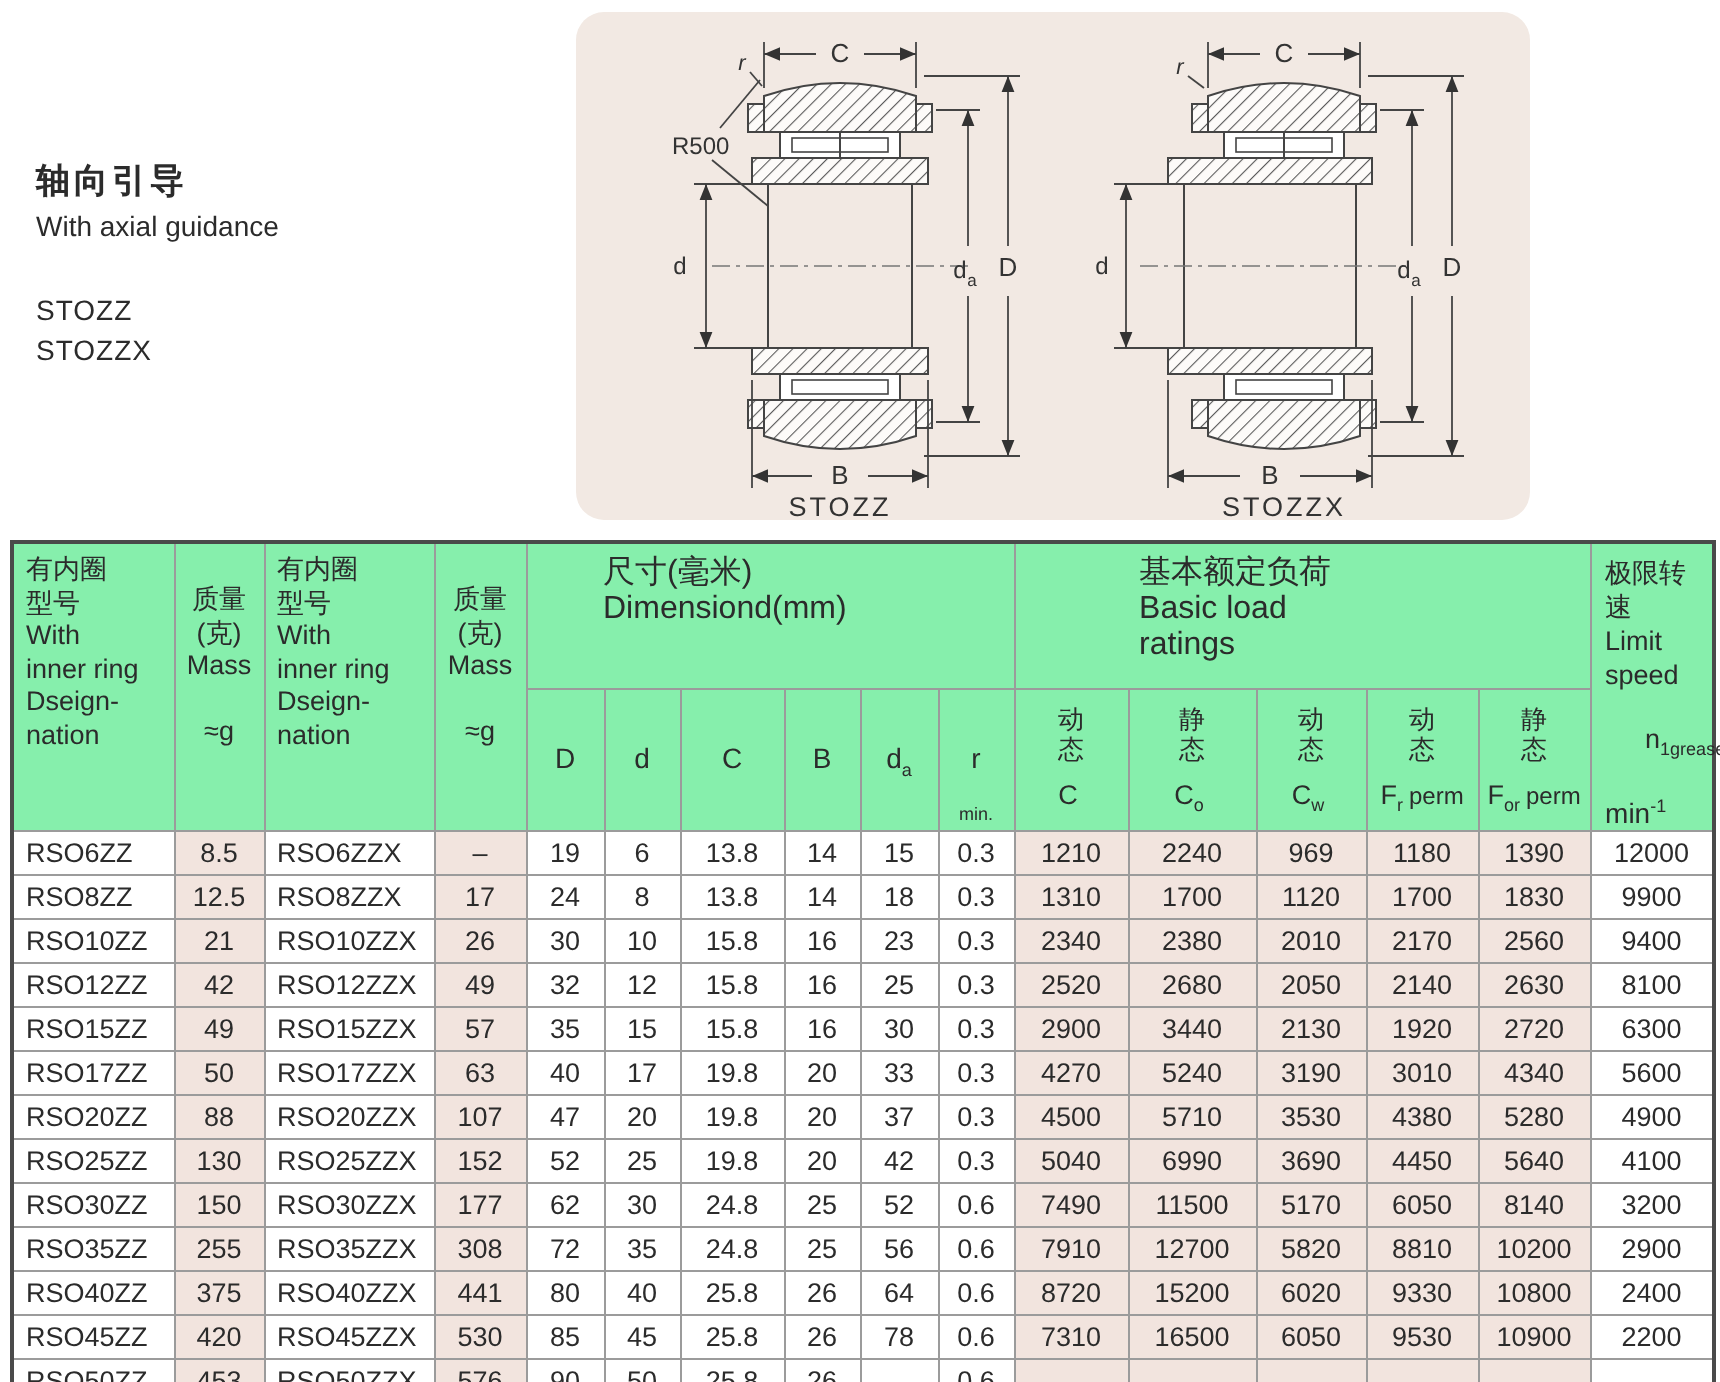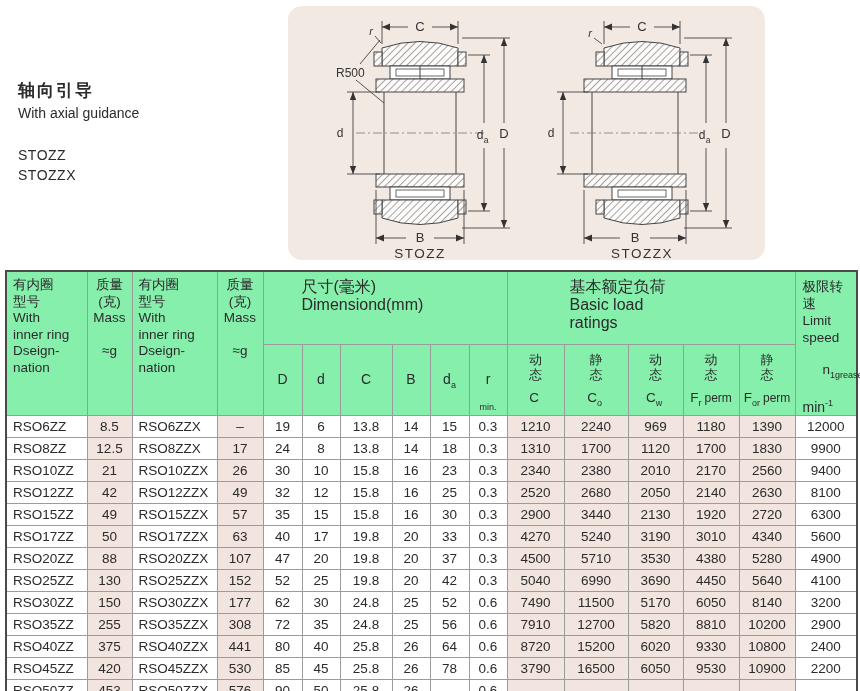--- a/index.html
+++ b/index.html
@@ -25,21 +25,21 @@
     border-collapse:collapse;table-layout:fixed;
     border:2px solid #4a4a4a;border-bottom:3px solid #2a2a2a;
   }
   .spec th,.spec td{border:1px solid #9b9b9b;font-weight:normal;}
   .spec thead th{background:#86efac;}
   .pink{background:#f2e4de;}
   .spec td{height:21px;font-size:13.5px;text-align:center;padding:0;white-space:nowrap;overflow:hidden;}
   .spec td.desig{text-align:left;padding-left:6px;}
   .pre{white-space:pre-line;display:block;}
   .th-desig{text-align:left;vertical-align:top;padding:5px 3px 0 6px;font-size:13.5px;line-height:16.5px;}
-  .th-mass{vertical-align:top;text-align:center;padding-top:5px;font-size:13.5px;line-height:16.5px;}
+  .th-mass{vertical-align:top;text-align:center;padding-top:20px;font-size:13.5px;line-height:16.5px;}
   .th-mass .approx{display:block;margin-top:16px;}
   .th-group{text-align:left;vertical-align:top;font-size:16px;line-height:18px;padding:6px 0 0 38px;height:62px;}
   .th-group.load{padding-left:62px;}
   .th-limit{text-align:left;vertical-align:top;padding:6px 0 0 7px;font-size:13.5px;line-height:17px;}
   .th-limit .nline{display:block;margin-top:15px;margin-left:20px;}
   .th-limit .uline{display:block;margin-top:11px;font-size:14px;}
   .th-dim{font-size:14px;vertical-align:middle;position:relative;height:64px;}
   .th-dim .note{position:absolute;bottom:3px;left:0;right:0;font-size:9px;text-align:center;}
   .th-load{vertical-align:top;padding-top:7px;font-size:13px;position:relative;}
   .th-load .vstack{display:inline-block;width:1.05em;line-height:15px;}
@@ -508,21 +508,21 @@
         <td class="desig">RSO45ZZ</td>
         <td class="pink">420</td>
         <td class="desig">RSO45ZZX</td>
         <td class="pink">530</td>
         <td>85</td>
         <td>45</td>
         <td>25.8</td>
         <td>26</td>
         <td>78</td>
         <td>0.6</td>
-        <td class="pink">3790</td>
+        <td class="pink">7310</td>
         <td class="pink">16500</td>
         <td class="pink">6050</td>
         <td class="pink">9530</td>
         <td class="pink">10900</td>
         <td>2200</td>
       </tr>
       <tr>
         <td class="desig">RSO50ZZ</td>
         <td class="pink">453</td>
         <td class="desig">RSO50ZZX</td>

